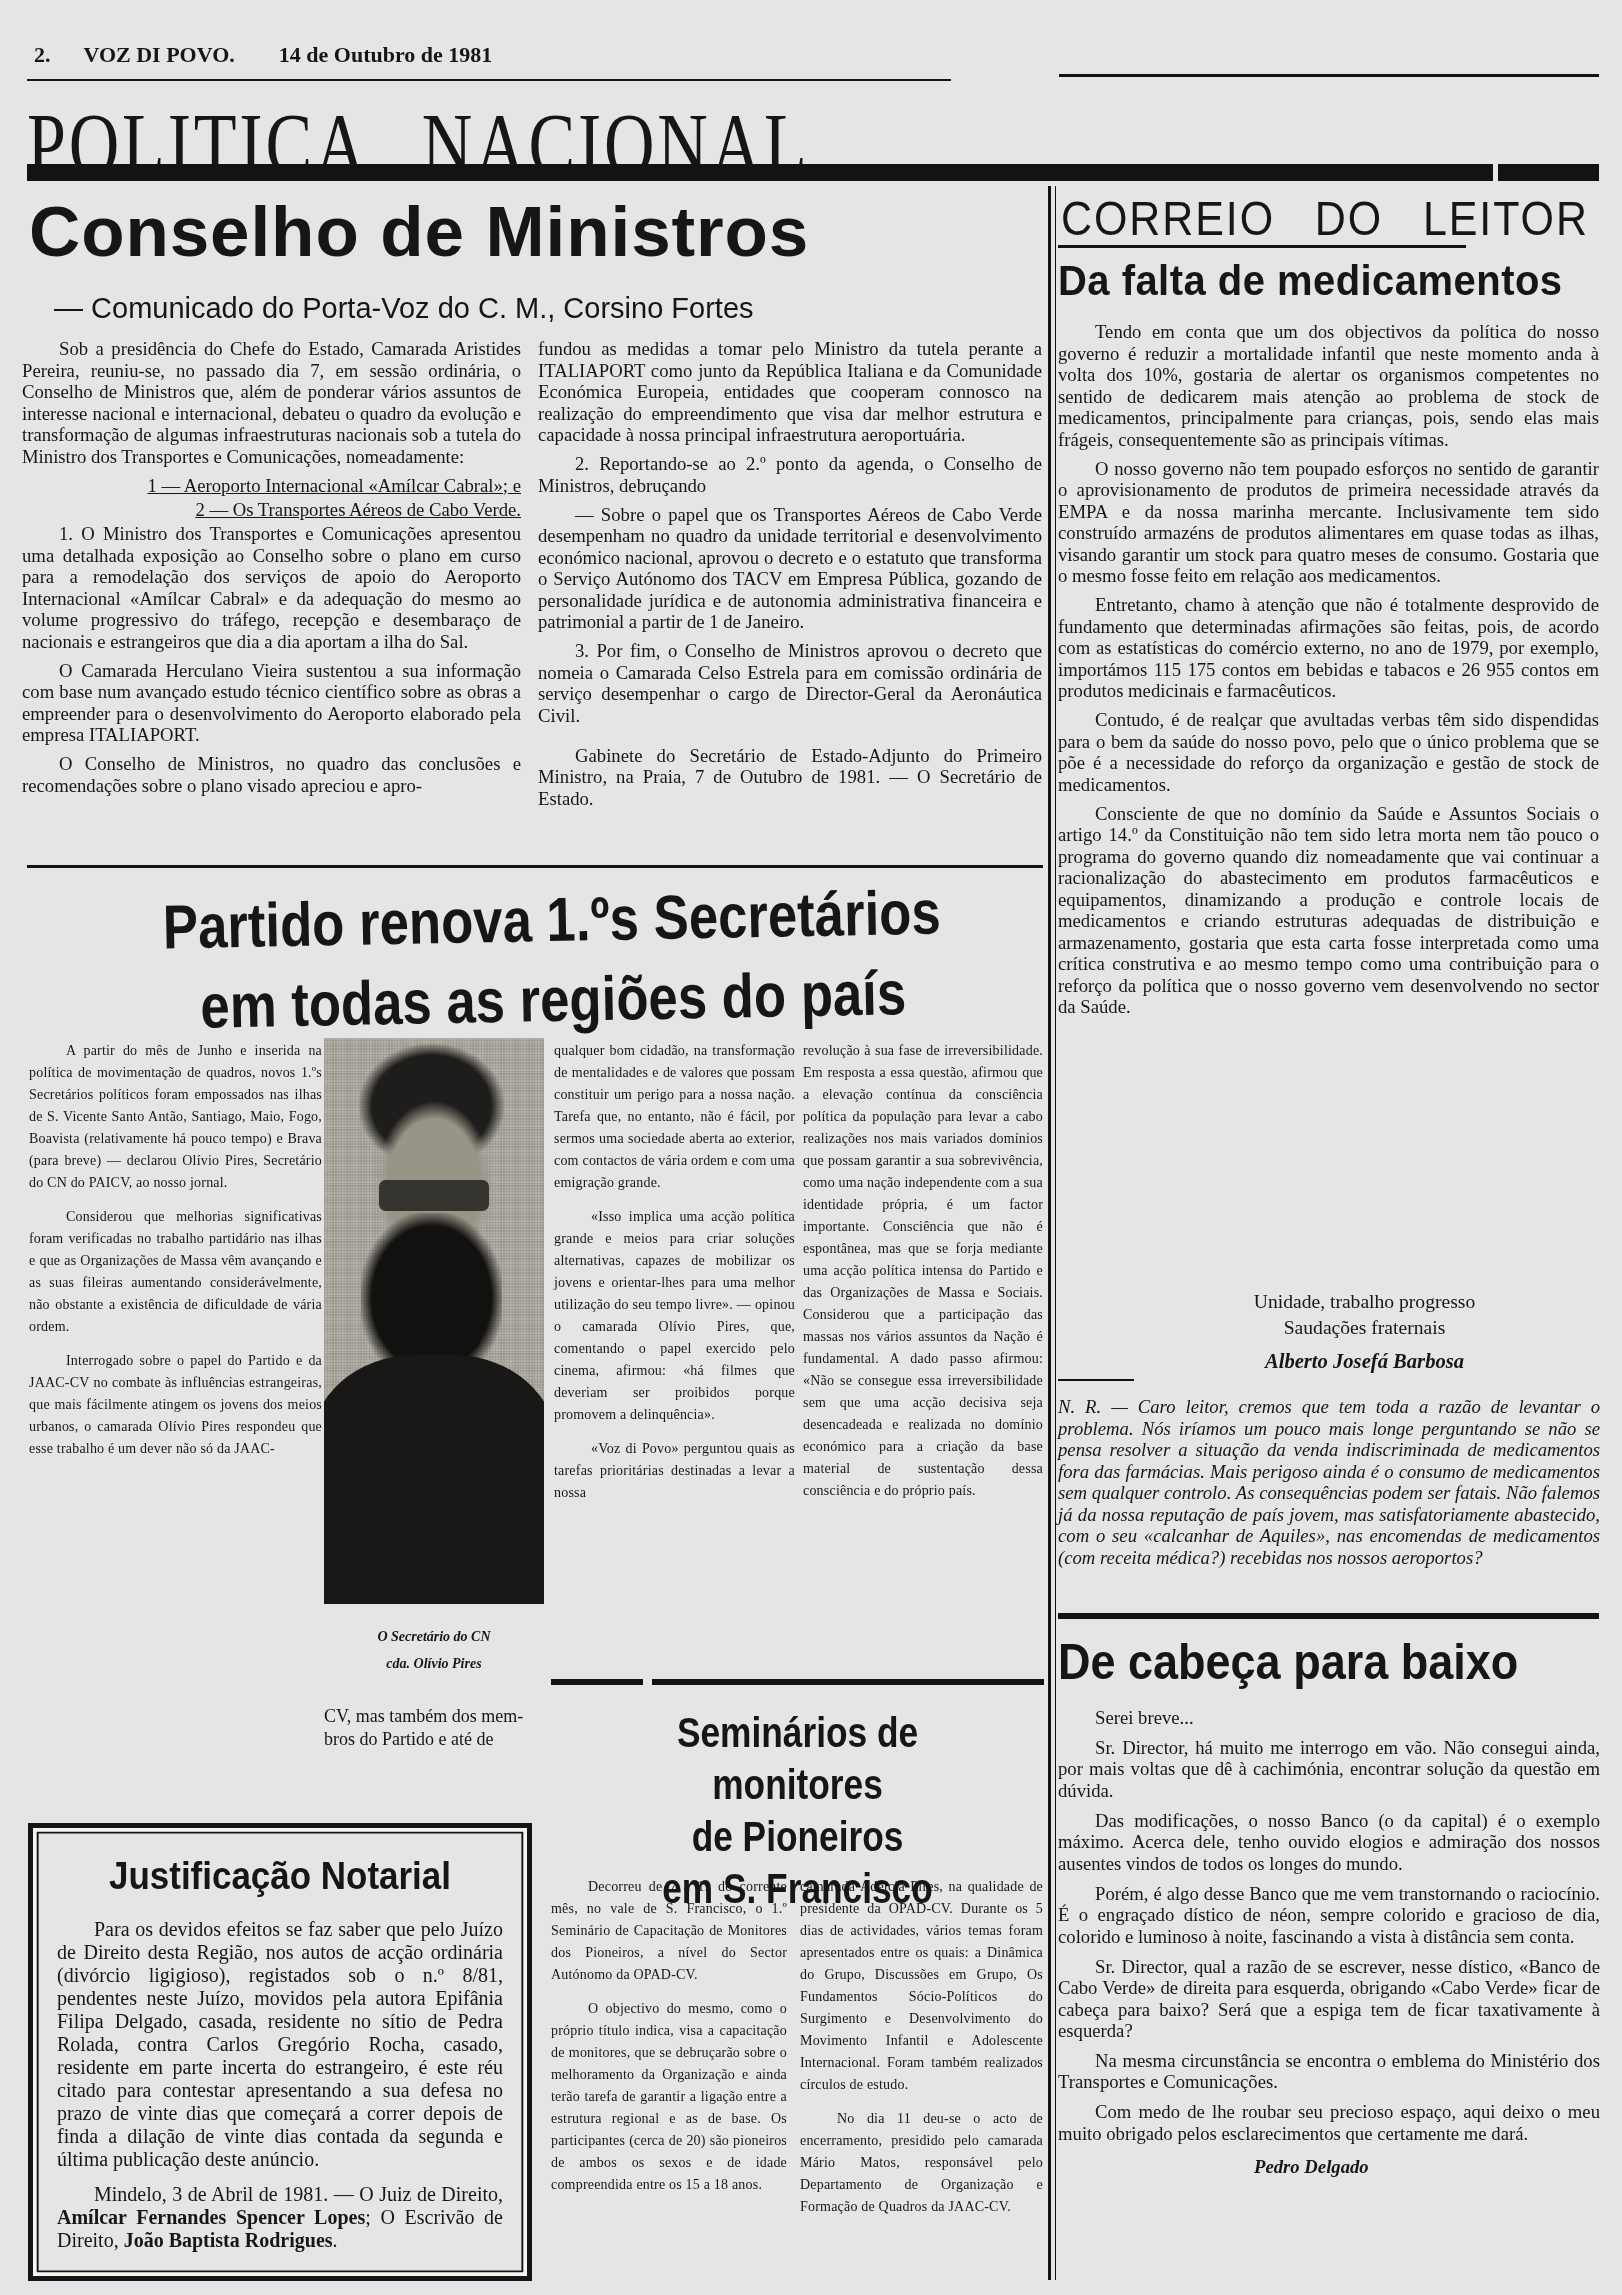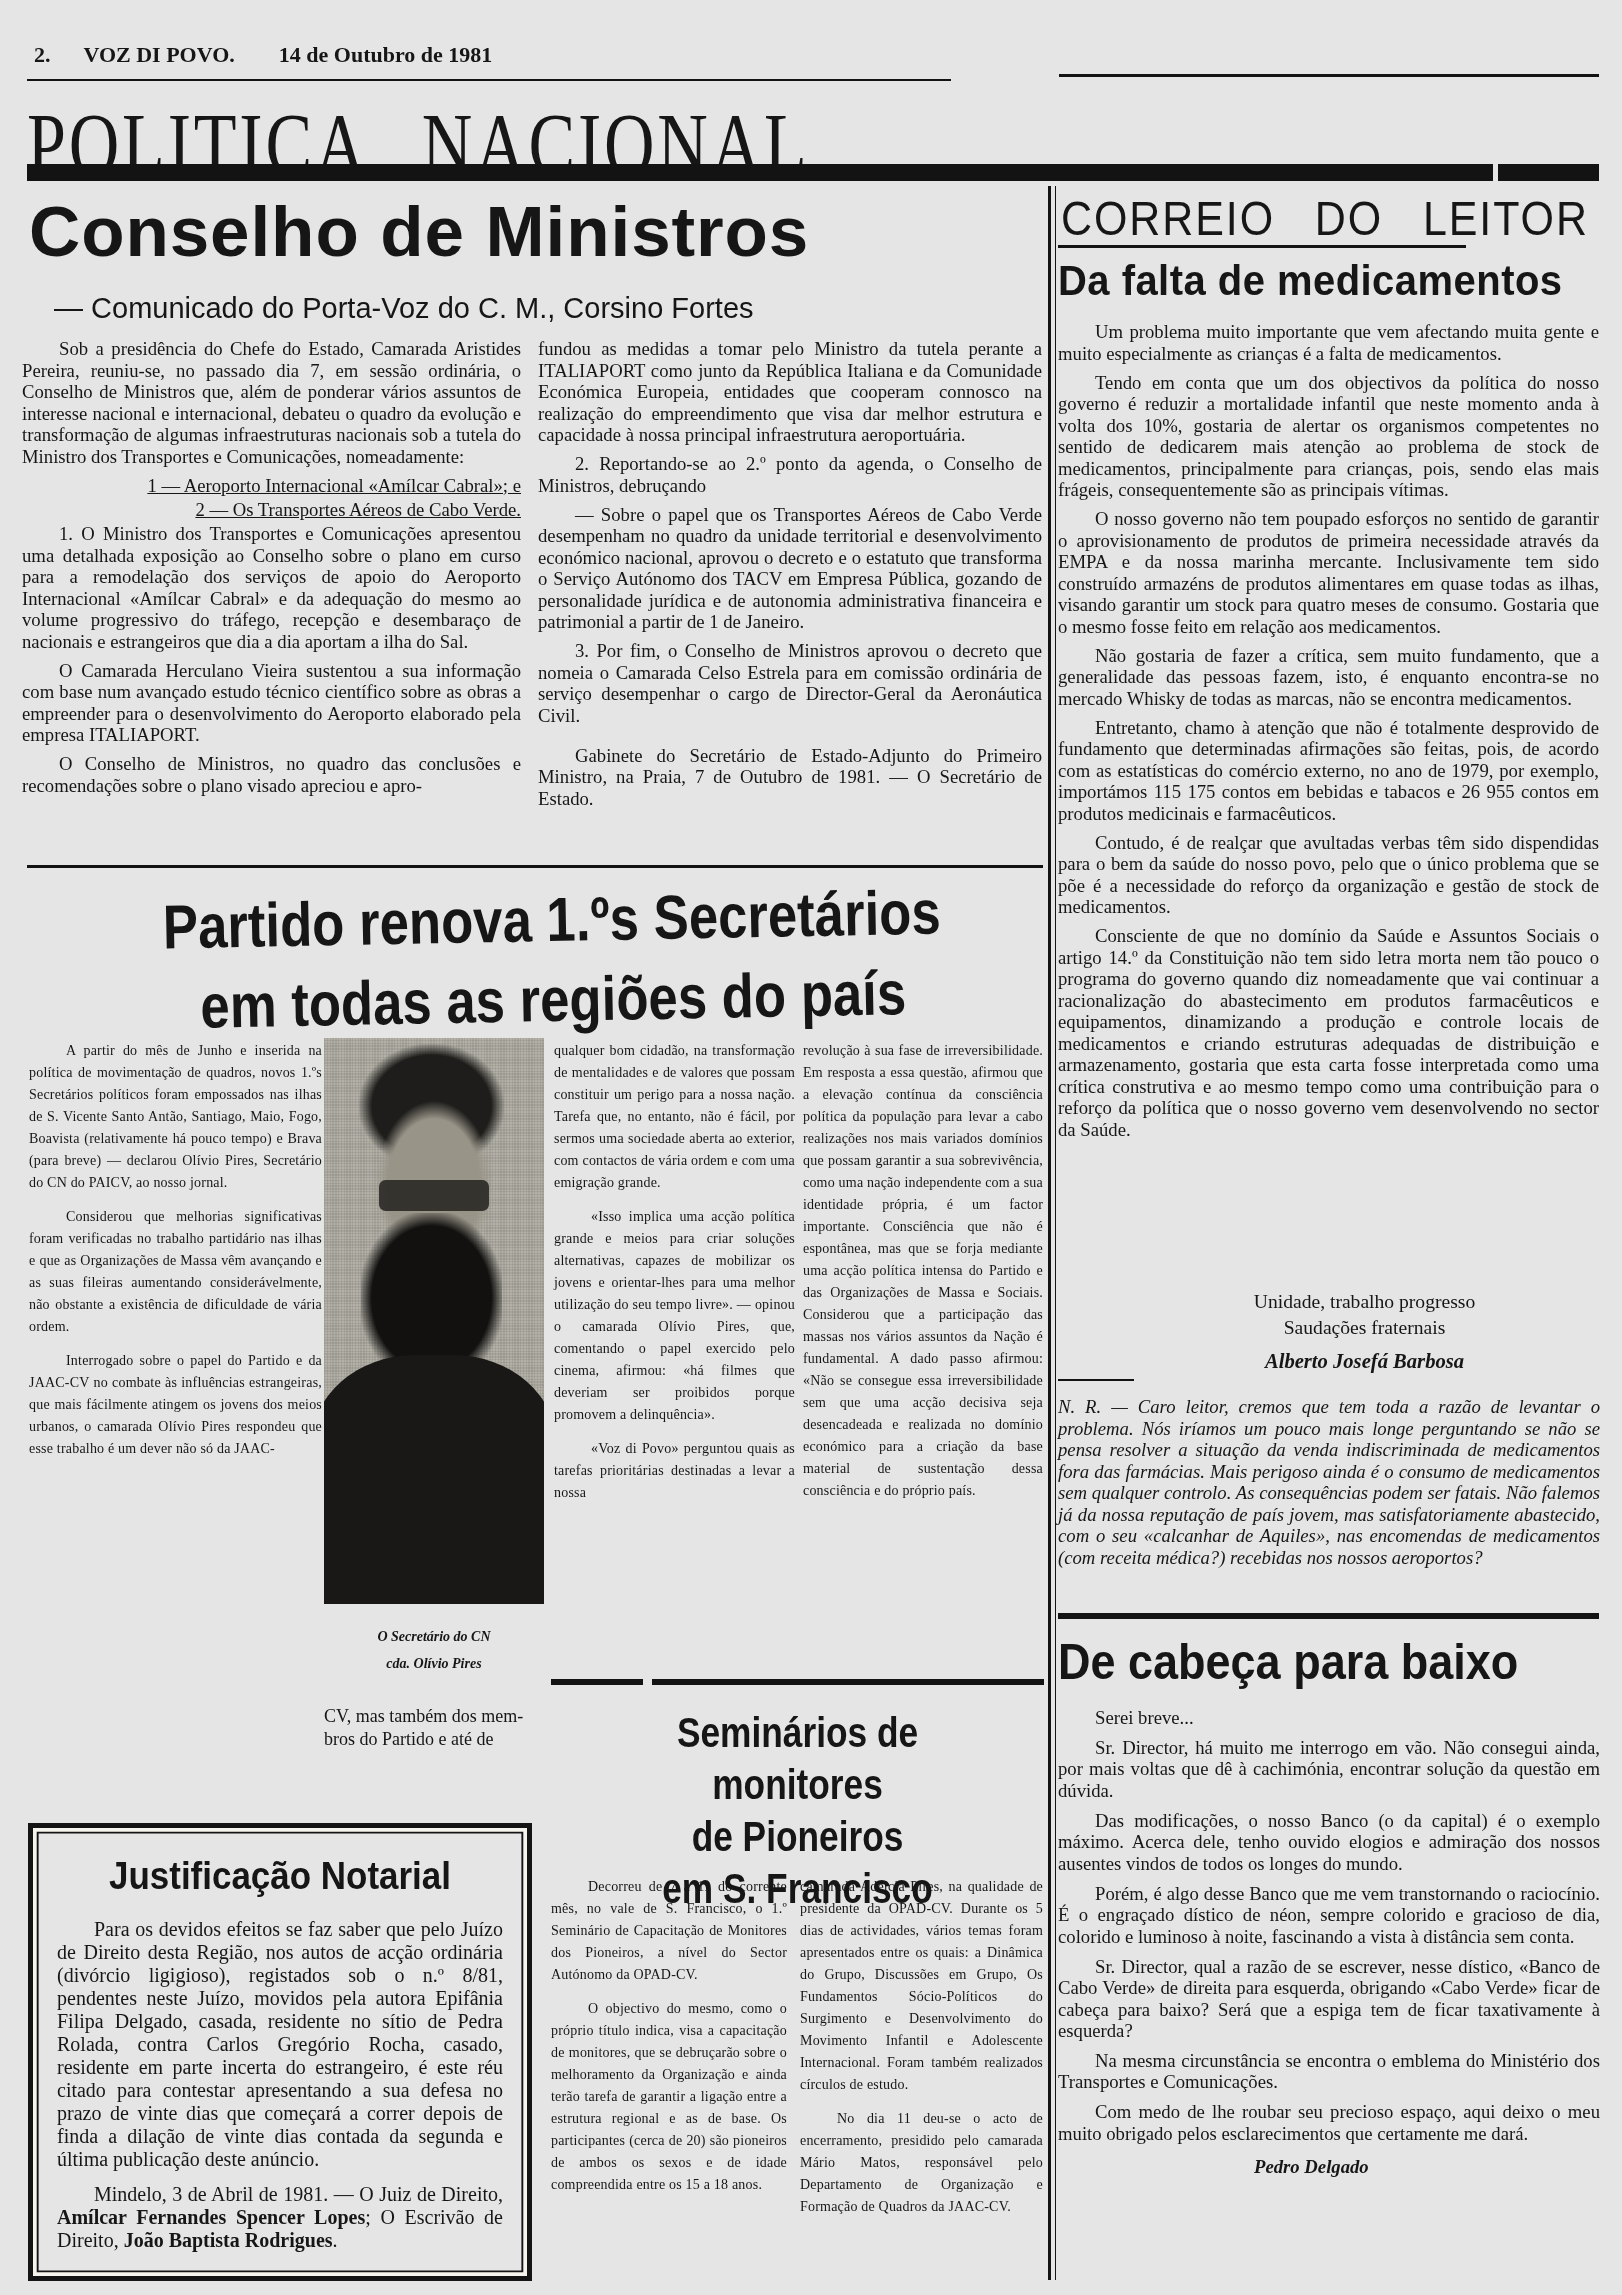--- a/index.html
+++ b/index.html
@@ -185,24 +185,22 @@
       <p class="ind">Para os devidos efeitos se faz saber que pelo Juízo de Direito desta Região, nos autos de acção ordinária (divórcio ligigioso), registados sob o n.º 8/81, pendentes neste Juízo, movidos pela autora Epifânia Filipa Delgado, casada, residente no sítio de Pedra Rolada, contra Carlos Gregório Rocha, casado, residente em parte incerta do estrangeiro, é este réu citado para contestar apresentando a sua defesa no prazo de vinte dias que começará a correr depois de finda a dilação de vinte dias contada da segunda e última publicação deste anúncio.</p>
       <p class="ind"><span>Mindelo, 3 de Abril de 1981. — O Juiz de Direito, </span><span class="bold">Amílcar Fernandes Spencer Lopes</span><span>; O Escrivão de Direito, </span><span class="bold">João Baptista Rodrigues</span><span>.</span></p>
     </div>
   </div>
 
   <div class="kicker">CORREIO  DO  LEITOR</div>
   <div class="rule" style="left:1058px;top:245px;width:408px;height:2.8px;"></div>
   <div class="correio-title">Da falta de medicamentos</div>
 
   <div class="abs serif-body letter-body">
-    <p class="ind">Um problema muito importante que vem afectando muita gente e muito especialmente as crianças é a falta de medicamentos.</p>
     <p class="ind">Tendo em conta que um dos objectivos da política do nosso governo é reduzir a mortalidade infantil que neste momento anda à volta dos 10%, gostaria de alertar os organismos competentes no sentido de dedicarem mais atenção ao problema de stock de medicamentos, principalmente para crianças, pois, sendo elas mais frágeis, consequentemente são as principais vítimas.</p>
     <p class="ind">O nosso governo não tem poupado esforços no sentido de garantir o aprovisionamento de produtos de primeira necessidade através da EMPA e da nossa marinha mercante. Inclusivamente tem sido construído armazéns de produtos alimentares em quase todas as ilhas, visando garantir um stock para quatro meses de consumo. Gostaria que o mesmo fosse feito em relação aos medicamentos.</p>
-    <p class="ind">Não gostaria de fazer a crítica, sem muito fundamento, que a generalidade das pessoas fazem, isto, é enquanto encontra-se no mercado Whisky de todas as marcas, não se encontra medicamentos.</p>
     <p class="ind">Entretanto, chamo à atenção que não é totalmente desprovido de fundamento que determinadas afirmações são feitas, pois, de acordo com as estatísticas do comércio externo, no ano de 1979, por exemplo, importámos 115 175 contos em bebidas e tabacos e 26 955 contos em produtos medicinais e farmacêuticos.</p>
     <p class="ind">Contudo, é de realçar que avultadas verbas têm sido dispendidas para o bem da saúde do nosso povo, pelo que o único problema que se põe é a necessidade do reforço da organização e gestão de stock de medicamentos.</p>
     <p class="ind">Consciente de que no domínio da Saúde e Assuntos Sociais o artigo 14.º da Constituição não tem sido letra morta nem tão pouco o programa do governo quando diz nomeadamente que vai continuar a racionalização do abastecimento em produtos farmacêuticos e equipamentos, dinamizando a produção e controle locais de medicamentos e criando estruturas adequadas de distribuição e armazenamento, gostaria que esta carta fosse interpretada como uma crítica construtiva e ao mesmo tempo como uma contribuição para o reforço da política que o nosso governo vem desenvolvendo no sector da Saúde.</p>
   </div>
 
   <div class="closing">
     <div>Unidade, trabalho progresso</div>
     <div>Saudações fraternais</div>
     <div class="sig">Alberto Josefá Barbosa</div>
   </div>

